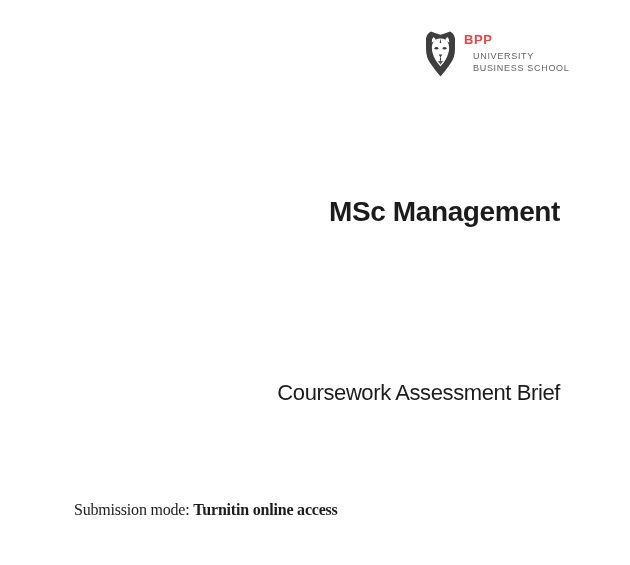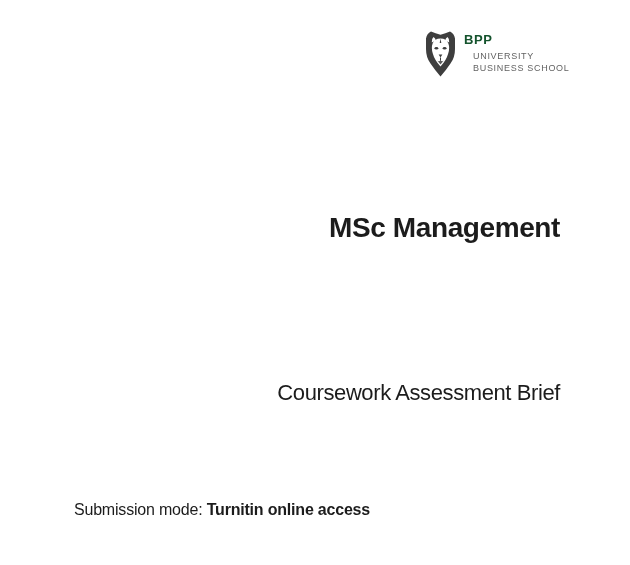--- a/index.html
+++ b/index.html
@@ -34,21 +34,21 @@
     margin-left: 7px;
     padding-top: 4px;
     display: flex;
     flex-direction: column;
   }
   .logo-brand {
     font-size: 13px;
     font-weight: bold;
     letter-spacing: 0.6px;
     line-height: 12px;
-    color: #14532d;
+    color: #ef4444;
   }
   .logo-sub {
     font-size: 9px;
     letter-spacing: 0.7px;
     line-height: 12px;
     color: #636363;
     white-space: nowrap;
     margin-left: 9px;
   }
   .logo-sub.first { margin-top: 4px; }
@@ -58,21 +58,20 @@
     position: absolute;
     right: 70px;
     white-space: nowrap;
     text-align: right;
   }
   .h-program {
     top: 196px;
     font-size: 28px;
     font-weight: bold;
     letter-spacing: -0.4px;
-    margin-top: 16px;
   }
   .h-module {
     top: 300px;
     font-size: 27px;
     font-weight: normal;
     letter-spacing: -0.8px;
   }
   .h-brief {
     top: 380px;
     font-size: 22px;
@@ -81,20 +80,21 @@
   }
 
   
   .submission {
     position: absolute;
     left: 74px;
     top: 501px;
     font-size: 16px;
     letter-spacing: -0.2px;
     white-space: nowrap;
+    font-family: Liberation Serif, serif;
   }
   .submission .value {
     font-weight: bold;
   }
 </style>
 </head>
 <body>
 
 <div class="page">
 

